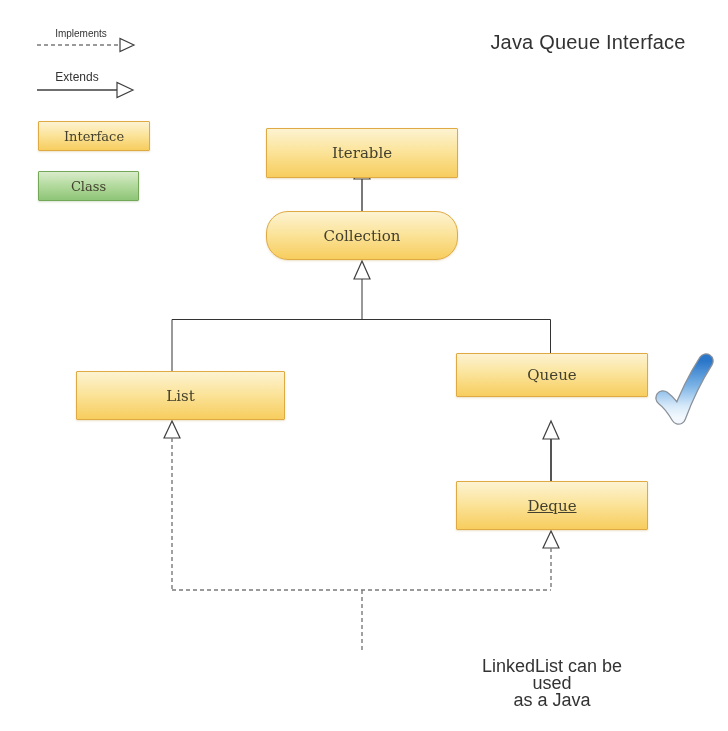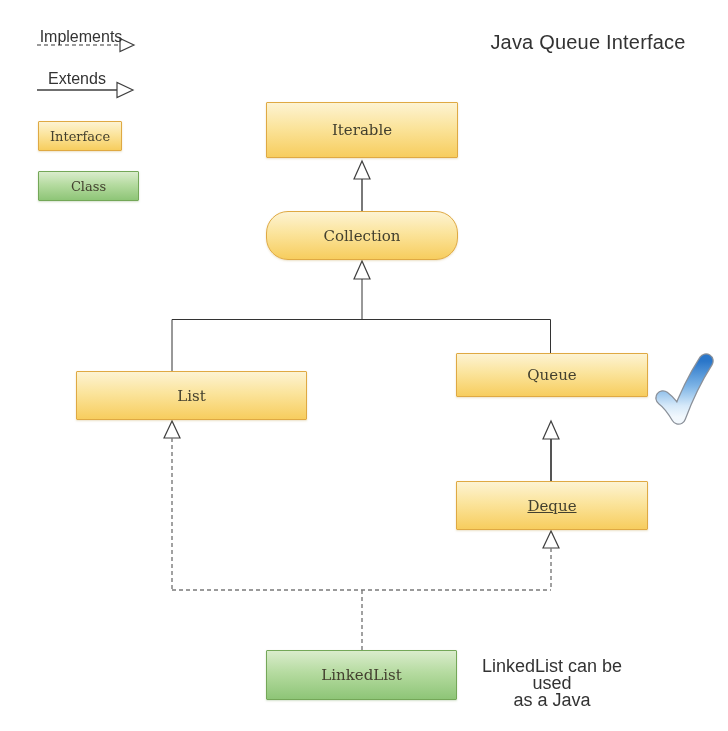--- a/index.html
+++ b/index.html
@@ -6,52 +6,52 @@
   #canvas{
     position:relative;width:728px;height:731px;background:#ffffff;overflow:hidden;
     font-family:"Liberation Sans",sans-serif;
   }
   .abs{position:absolute;}
   #title{
     left:460px;top:31px;width:256px;text-align:center;
     font-size:20px;color:#333;letter-spacing:.2px;
   }
   .legend-label{
-    font-size:16px;color:#333;text-align:center;
+    font-size:10px;color:#333;text-align:center;
   }
   #legend-implements-label{left:37px;top:28px;width:88px;}
-  #legend-extends-label{left:37px;top:70px;width:80px;font-size:16px;}
+  #legend-extends-label{left:37px;top:70px;width:80px;font-size:12px;}
 
   .node{
     box-sizing:border-box;display:flex;align-items:center;justify-content:center;
     font-family:"DejaVu Serif","Liberation Serif",serif;
     color:#43402f;
     border-radius:1px;
   }
   .ybox{
     background:linear-gradient(#fdf3d2 0%,#fbe49c 45%,#f7cd5e 100%);
     border:1px solid #dfa943;
     box-shadow:0 1px 2px rgba(180,140,40,.25);
   }
   .gbox{
     background:linear-gradient(#daeccc 0%,#b5dba0 45%,#8ec577 100%);
     border:1px solid #74a758;
     box-shadow:0 1px 2px rgba(90,140,60,.25);
   }
   .node.big{font-size:15px;}
   .node.small{font-size:13px;}
 
-  #node-iterable{left:266px;top:102px;width:192px;height:56px;}
+  #node-iterable{left:266px;top:128px;width:192px;height:50px;}
   #node-collection{left:266px;top:211px;width:192px;height:49px;border-radius:22px;}
-  #node-list{left:76px;top:371px;width:231px;height:49px;}
+  #node-list{left:76px;top:371px;width:209px;height:49px;}
   #node-queue{left:456px;top:353px;width:192px;height:44px;}
   #node-deque{left:456px;top:481px;width:192px;height:49px;text-decoration:underline;}
   #node-linkedlist{left:266px;top:650px;width:191px;height:50px;}
 
-  #legend-interface-box{left:38px;top:121px;width:84px;height:30px;}
+  #legend-interface-box{left:38px;top:121px;width:112px;height:30px;}
   #legend-class-box{left:38px;top:171px;width:101px;height:30px;text-align:right;}
 
   #annotation{
     left:466px;top:658px;width:172px;text-align:center;
     font-size:18px;line-height:17px;color:#333;
   }
   #connector-layer{left:0;top:0;width:728px;height:731px;pointer-events:none;}
   #checkmark{left:652px;top:350px;width:64px;height:84px;}
 </style>
 </head>
@@ -107,21 +107,20 @@
   <div id="legend-implements-label" class="abs legend-label">Implements</div>
   <div id="legend-extends-label" class="abs legend-label">Extends</div>
   <div id="legend-interface-box" class="abs node small ybox">Interface</div>
   <div id="legend-class-box" class="abs node small gbox">Class</div>
 
   <div id="node-iterable" class="abs node big ybox">Iterable</div>
   <div id="node-collection" class="abs node big ybox">Collection</div>
   <div id="node-list" class="abs node big ybox">List</div>
   <div id="node-queue" class="abs node big ybox">Queue</div>
   <div id="node-deque" class="abs node big ybox">Deque</div>
-  <div id="node-linkedlist" class="abs node big gbox">LinkedList</div>
 
   <svg id="checkmark" class="abs" viewBox="0 0 64 84" xmlns="http://www.w3.org/2000/svg">
     <defs>
       <linearGradient id="ckgrad" x1="0" y1="0" x2="0" y2="1">
         <stop offset="0" stop-color="#2a76c9"></stop>
         <stop offset="0.45" stop-color="#7db4e6"></stop>
         <stop offset="0.8" stop-color="#d6e9f9"></stop>
         <stop offset="1" stop-color="#f2f8fd"></stop>
       </linearGradient>
     </defs>

